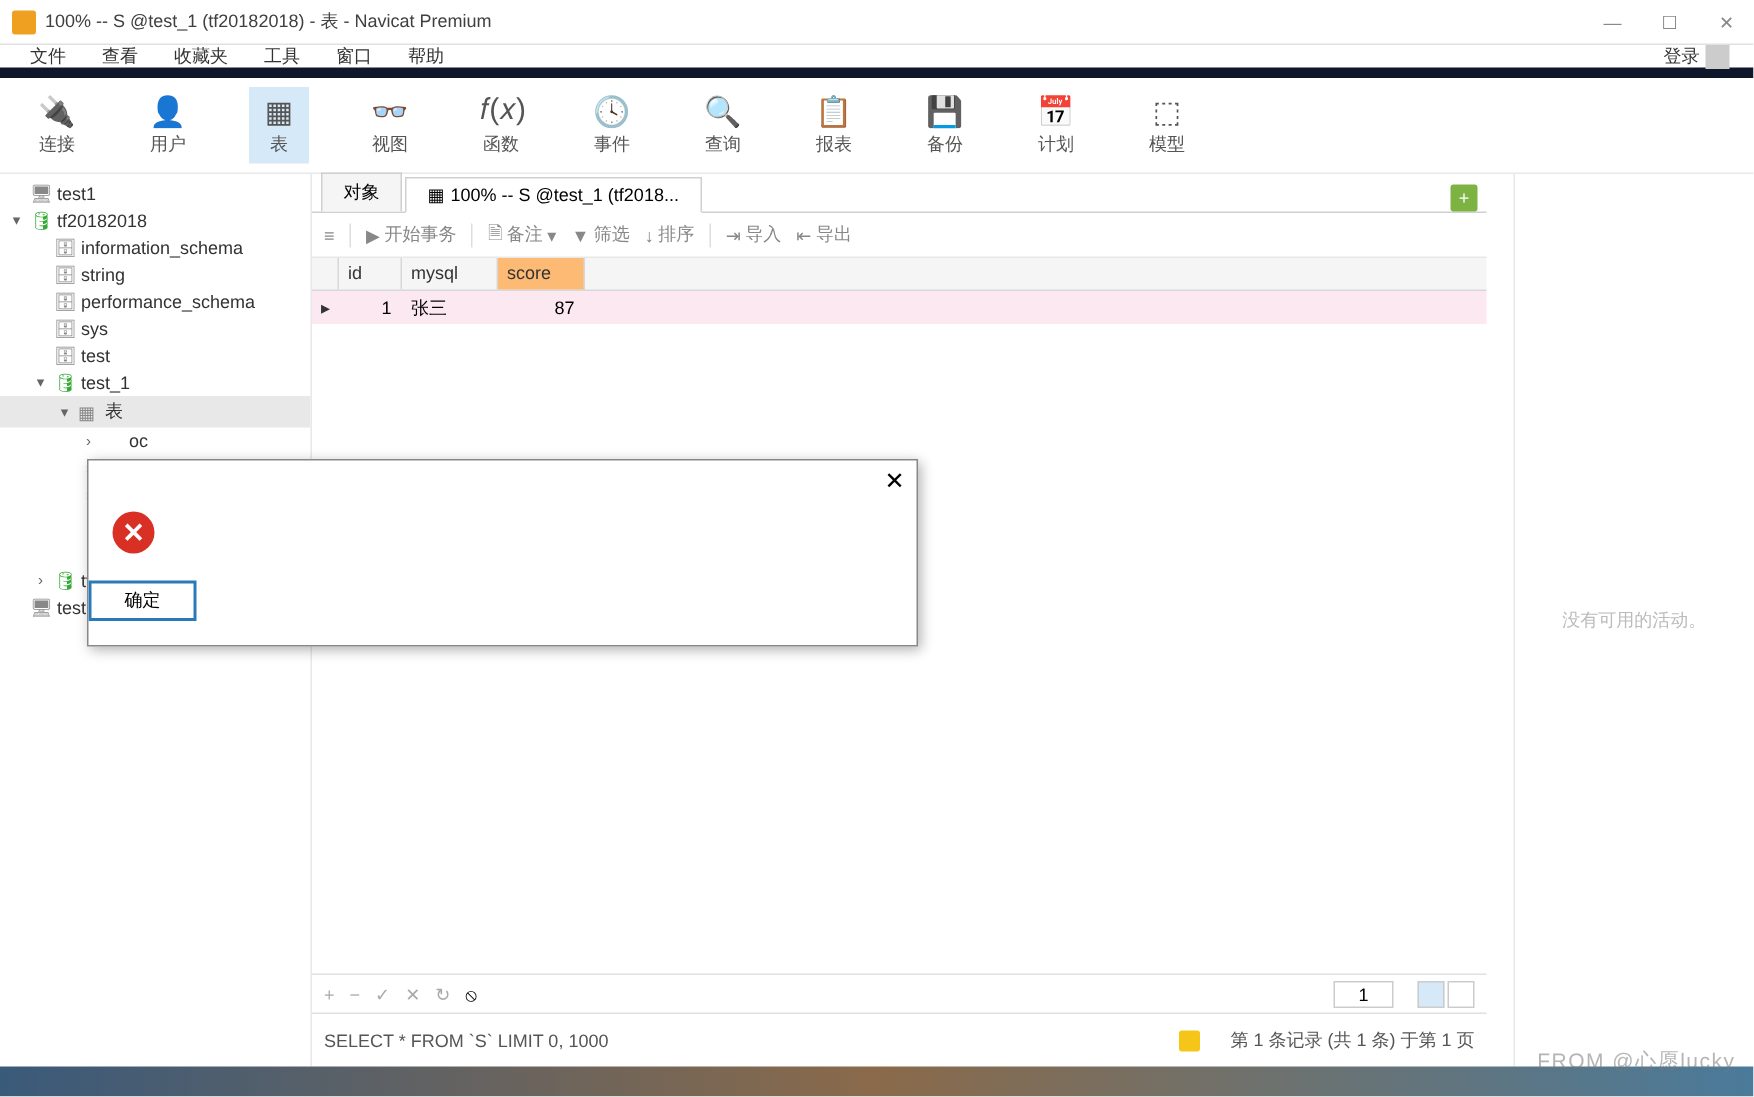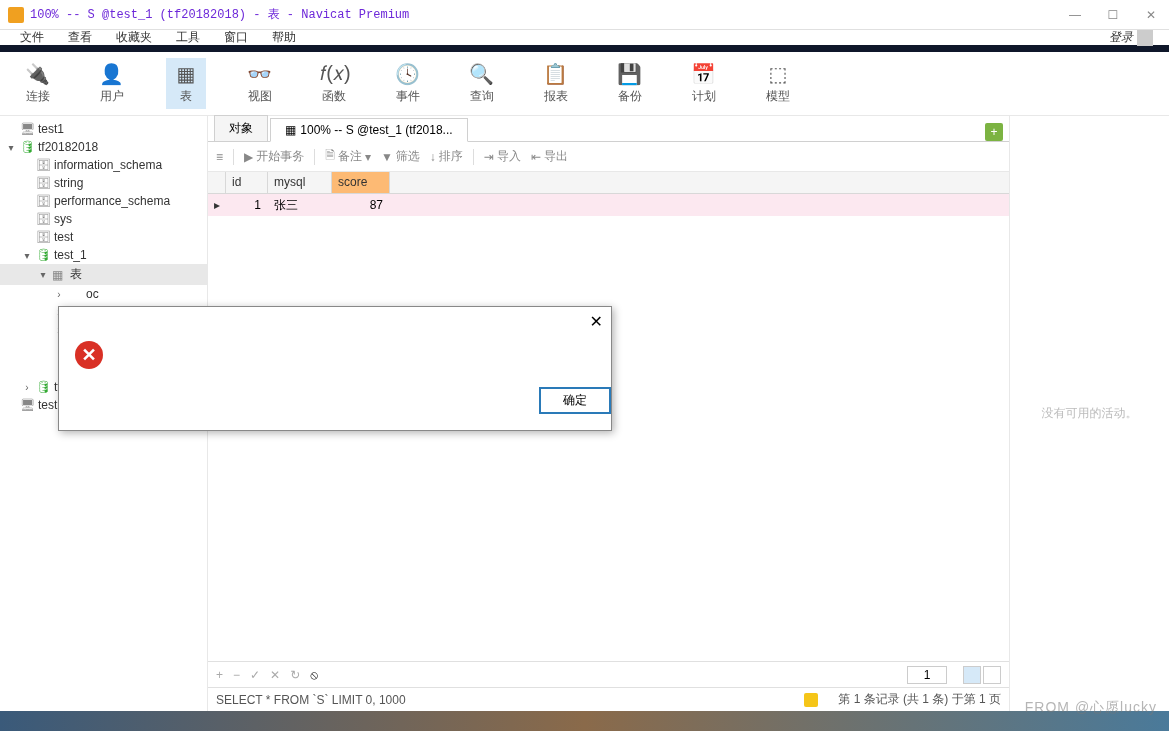--- a/index.html
+++ b/index.html
@@ -1,26 +1,26 @@
 <!DOCTYPE html>
 <html><head>
 <meta charset="utf-8">
 <style>
 * { margin: 0; padding: 0; box-sizing: border-box; font-family: "Microsoft YaHei", sans-serif; font-size: 12px; }
 body { width: 1169px; height: 731px; background: #fff; overflow: hidden; position: relative; }
 
 .titlebar { height: 30px; background: #fff; display: flex; align-items: center; padding: 0 8px; border-bottom: 1px solid #e0e0e0; }
 .titlebar .app-icon { width: 16px; height: 16px; background: #f0a020; border-radius: 2px; margin-right: 6px; }
-.titlebar .title { color: #6d28d9; flex: 1; font-family: Liberation Mono, monospace; }
+.titlebar .title { color: #404040; flex: 1; }
 .winbtns { display: flex; gap: 18px; color: #888; }
 .winbtn { cursor: pointer; width: 20px; text-align: center; }
 
 .topbar { height: 22px; display: flex; align-items: center; padding: 0 8px; border-bottom: 7px solid #0f172a; }
 .menu-item { padding: 0 12px; color: #333; cursor: pointer; }
-.login { margin-left: auto; padding: 0 8px; color: #333; display: flex; align-items: flex-end; gap: 4px; font-style: italic; }
+.login { margin-left: auto; padding: 0 8px; color: #333; display: flex; align-items: flex-end; gap: 4px; }
 .avatar-sq { width: 16px; height: 16px; background: #ccc; }
 
 .toolbar { height: 64px; display: flex; align-items: center; padding: 0 18px; gap: 34px; border-bottom: 1px solid #e8e8e8; }
 .tbtn { display: flex; flex-direction: column; align-items: center; gap: 4px; cursor: pointer; color: #555; padding: 4px 6px; }
 .tbtn.active { background: #d6e9f8; }
 .tbtn .ticon { width: 28px; height: 22px; }
 .tbtn .tlbl { font-size: 12px; }
 
 .body { display: flex; height: calc(100% - 30px - 22px - 64px - 20px); }
 .sidebar { width: 208px; border-right: 1px solid #e8e8e8; overflow: auto; padding-top: 4px; }
@@ -46,34 +46,34 @@
 .gridrow.sel { background: #fce8f0; }
 .rowptr { width: 18px; text-align: center; color: #333; }
 .gc { padding: 0 6px; border-right: 1px solid transparent; }
 
 .gridfoot { margin-top: auto; border-top: 1px solid #e0e0e0; height: 26px; display: flex; align-items: center; padding: 0 8px; gap: 10px; color: #aaa; }
 .pagebox { margin-left: auto; width: 40px; border: 1px solid #ccc; text-align: center; height: 18px; }
 .viewbtns { display: flex; gap: 2px; margin-left: 6px; }
 .viewbtn { width: 18px; height: 18px; border: 1px solid #ccc; }
 .viewbtn.active { background: #d6e9f8; }
 
-.sqlbar { height: 24px; border-top: 1px solid #e0e0e0; display: flex; align-items: center; padding: 0 8px; color: #555; }
+.sqlbar { height: 36px; border-top: 1px solid #e0e0e0; display: flex; align-items: center; padding: 0 8px; color: #555; }
 .warn { margin-left: auto; width: 14px; height: 14px; background: #f5c518; border-radius: 2px; }
 .statustxt { margin-left: 20px; }
 
-.rpanel { width: 160px; border-left: 1px solid #e8e8e8; display: flex; align-items: center; justify-content: center; color: #bbb; }
+.rpanel { width: 160px; border-left: 1px solid #e8e8e8; display: flex; align-items: center; justify-content: center; color: #bbb; margin-left: 18px; }
 
 .footer { position: absolute; bottom: 0; left: 0; right: 0; height: 20px; background: linear-gradient(90deg,#3a5a7a,#8a6a4a,#4a7a9a); }
 
 .dialog { position: absolute; left: 58px; top: 306px; width: 554px; background: #fff; border: 1px solid #888; box-shadow: 2px 2px 8px rgba(0,0,0,0.3); }
 .dlg-hdr { height: 28px; display: flex; justify-content: flex-end; align-items: center; padding: 0 8px; }
 .dlg-close { cursor: pointer; font-size: 16px; }
 .dlg-body { display: flex; padding: 6px 16px 18px; gap: 12px; align-items: center; }
 .err-icon { width: 28px; height: 28px; border-radius: 50%; background: #d93025; color: #fff; display: flex; align-items: center; justify-content: center; font-weight: bold; font-size: 18px; }
-.dlg-foot { display: flex; justify-content: flex-end; padding: 0 0 16px; }
+.dlg-foot { display: flex; justify-content: flex-start; padding: 0 0 16px; }
 .dlg-btn { padding: 3px 22px; border: 2px solid #2a7ab8; background: #fff; cursor: pointer; }
 
 .watermark { position: absolute; right: 12px; bottom: 14px; color: rgba(120,120,120,0.55); font-size: 14px; letter-spacing: 1px; }
 </style>
 </head>
 <body>
 
 <div class="titlebar">
   <div class="app-icon"></div>
   <div class="title">100% -- S @test_1 (tf20182018) - 表 - Navicat Premium</div>

